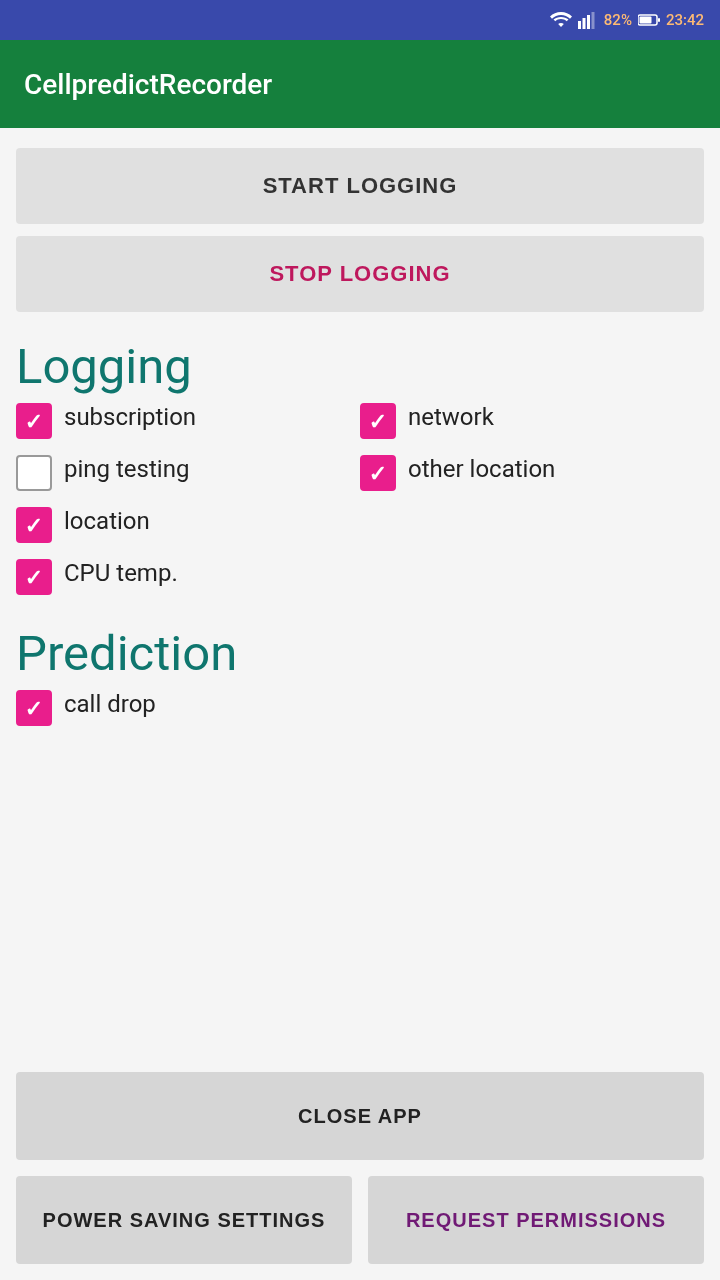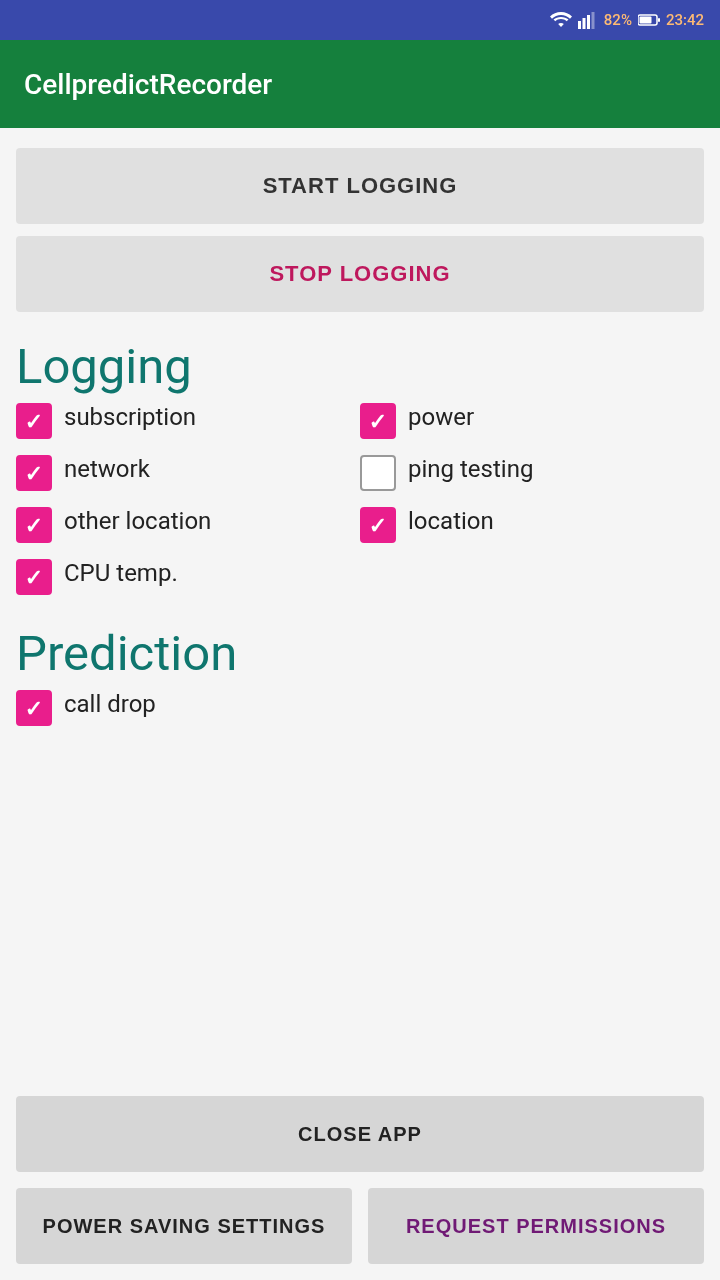--- a/index.html
+++ b/index.html
@@ -139,21 +139,21 @@
       display: flex;
       flex-direction: column;
       gap: 16px;
     }
     .btn-row {
       display: flex;
       gap: 16px;
     }
     .btn-half {
       flex: 1;
-      height: 76px;
+      height: 88px;
       border: none;
       border-radius: 4px;
       font-size: 20px;
       font-weight: 700;
       letter-spacing: 1px;
       cursor: pointer;
       background: #d6d6d6;
       color: #222;
       text-transform: uppercase;
     }
@@ -204,24 +204,20 @@
   <div>
     <div class="section-header">Logging</div>
 
     <div class="checkbox-grid">
 
       <div class="checkbox-item">
         <div class="custom-checkbox checked"></div>
         <span class="checkbox-label">subscription</span>
       </div>
 
-      <div class="checkbox-item">
-        <div class="custom-checkbox checked"></div>
-        <span class="checkbox-label">power</span>
-      </div>
 
       <div class="checkbox-item">
         <div class="custom-checkbox checked"></div>
         <span class="checkbox-label">network</span>
       </div>
 
       <div class="checkbox-item">
         <div class="custom-checkbox unchecked"></div>
         <span class="checkbox-label">ping testing</span>
       </div>

